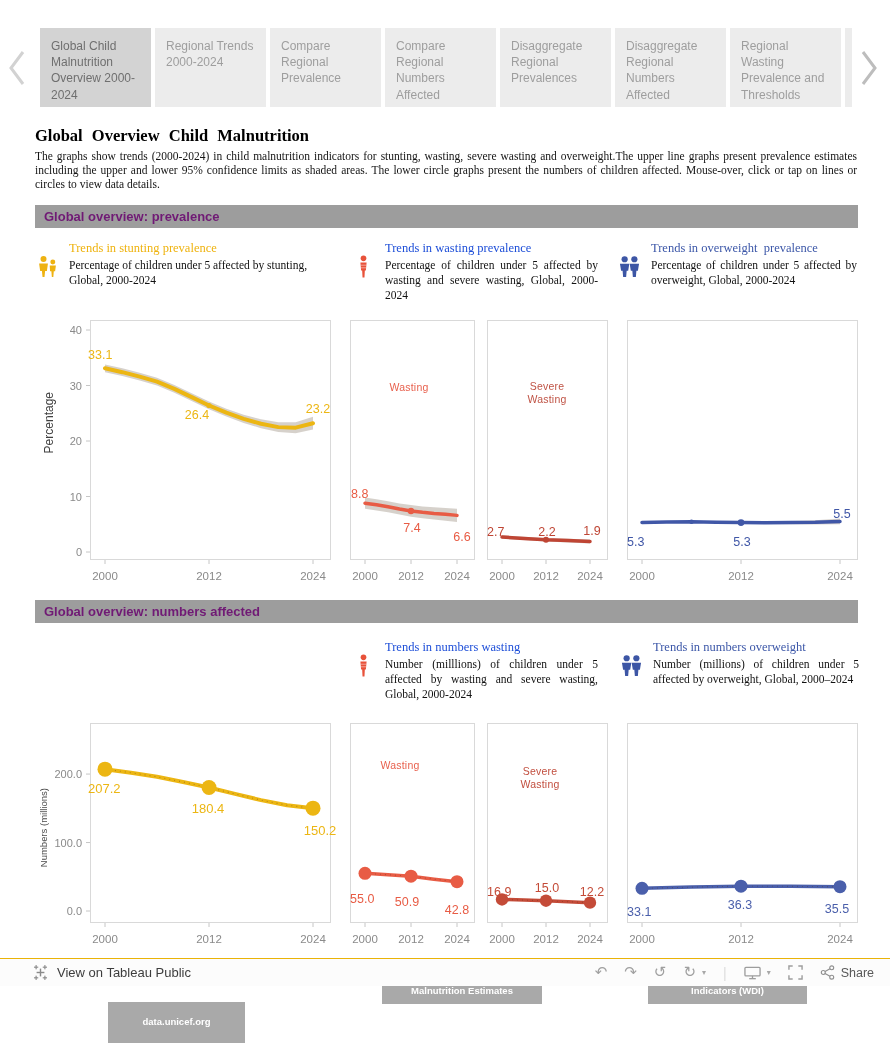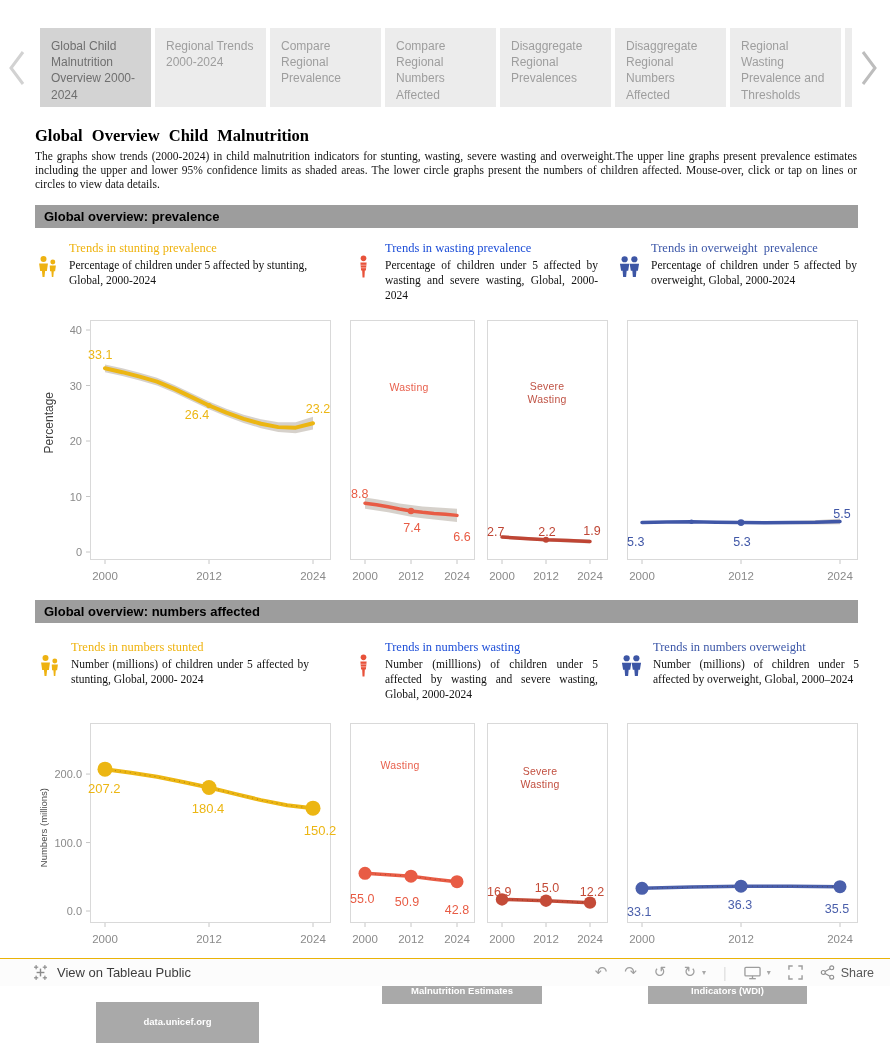--- a/index.html
+++ b/index.html
@@ -15,21 +15,21 @@
        padding:10px 8px 0 11px;box-sizing:border-box;cursor:pointer;}
   .tab.active{background:#d3d3d3;color:#6f6f6f;}
   .tab-sliver{position:absolute;left:845px;top:28px;width:7px;height:79px;background:#ececec;}
 
   
   .title{position:absolute;left:35px;top:126px;font-family:"Liberation Serif",serif;
          font-weight:bold;font-size:16.5px;color:#000;word-spacing:5px;}
   .desc{position:absolute;left:35px;top:149px;width:822px;font-family:"Liberation Serif",serif;
         font-size:11.5px;color:#141414;text-align:justify;line-height:1.23;}
 
-  .section-bar{position:absolute;left:35px;width:823px;height:23px;background:#9d9d9d;color:#000000;
+  .section-bar{position:absolute;left:35px;width:823px;height:23px;background:#9d9d9d;color:#701a75;
                font-size:13px;font-weight:bold;line-height:23px;padding-left:9px;box-sizing:border-box;}
   #bar-prevalence{top:205px;}
   #bar-numbers{top:600px;}
 
   
   .panel-head{position:absolute;display:flex;gap:10px;align-items:flex-start;}
   .picon{width:23px;height:25px;flex:none;margin-top:13px;}
   .fill-stunt{fill:#eeb211;}
   .fill-waste{fill:#e8523a;}
   .fill-over{fill:#3d56a5;}
@@ -43,21 +43,21 @@
   svg.chart{position:absolute;overflow:visible;font-family:"Liberation Sans",sans-serif;}
   .vlabel{position:absolute;writing-mode:vertical-rl;transform:rotate(180deg);
           white-space:nowrap;color:#3f3f3f;}
   #ylab-percentage{left:42px;top:392px;font-size:12px;}
   #ylab-numbers{left:38px;top:788px;font-size:9.5px;color:#4a4a4a;}
 
   
   .source-btn{position:absolute;top:963px;height:41px;background:#a9a9a9;color:#fff;
               font-size:9.5px;font-weight:bold;display:flex;align-items:center;justify-content:center;
               text-align:center;box-sizing:border-box;padding:0 16px;cursor:pointer;line-height:1.5;}
-  #src-1{left:96px;width:163px;margin-top:39px;}
+  #src-1{left:108px;width:137px;margin-top:39px;}
   #src-2{left:382px;width:160px;}
   #src-3{left:648px;width:159px;}
 
   
   .footer{position:absolute;left:0;top:958px;width:890px;height:27px;background:#fcfcfc;
           border-top:1px solid #eab308;display:flex;align-items:center;}
   .f-left{display:flex;align-items:center;gap:8px;margin-left:32px;cursor:pointer;}
   .f-view{font-size:13px;color:#3d3d3d;}
   .f-right{margin-left:auto;margin-right:16px;display:flex;align-items:center;gap:17px;}
   .ficon{font-family:"DejaVu Sans",sans-serif;font-size:15px;color:#a0a0a0;cursor:pointer;line-height:1;}
@@ -207,34 +207,20 @@
       <text x="114" y="260" text-anchor="middle" fill="#8a8a8a" font-size="11.5">2012</text>
       <line x1="213" x2="213" y1="240" y2="244" stroke="#c6c6c6"></line>
       <text x="213" y="260" text-anchor="middle" fill="#8a8a8a" font-size="11.5">2024</text>
       <text x="0" y="226" text-anchor="start" fill="#4057a7" font-size="12.5">5.3</text>
       <text x="115" y="226" text-anchor="middle" fill="#4057a7" font-size="12.5">5.3</text>
       <text x="215" y="198" text-anchor="middle" fill="#4057a7" font-size="12.5">5.5</text>
     </svg>
 
   <div class="section-bar" id="bar-numbers">Global overview: numbers affected</div>
 
-  <div class="panel-head" style="left:38px;top:640px;width:272px">
-    <svg class="picon" viewBox="0 0 26 26">
-      <g class="fill-stunt">
-        <circle cx="8.5" cy="4.5" r="3.4"></circle>
-        <path d="M3.5 9.5 h10 l-1.2 8.5 h-2 l-.7 7 h-2.2 l-.7 -7 h-2 z"></path>
-        <circle cx="19" cy="8" r="2.8"></circle>
-        <path d="M15.5 12 h7 l-.9 6.5 h-1.5 l-.5 6.5 h-1.7 l-.5 -6.5 h-1.5 z"></path>
-      </g>
-    </svg>
-    <div class="ptext" style="width:238px">
-      <div class="ptitle c-stunt">Trends in numbers stunted</div>
-      <div class="pdesc">Number (millions) of children under 5 affected by stunting, Global, 2000- 2024</div>
-    </div>
-  </div>
   <div class="panel-head" style="left:352px;top:640px;width:246px">
     <svg class="picon" viewBox="0 0 26 26">
       <g class="fill-waste">
         <circle cx="13" cy="3.8" r="3.2"></circle>
         <path d="M9.5 8.5 h7 l-.8 9 h-1.2 l-.4 8 h-2.2 l-.4 -8 h-1.2 z"></path>
         <rect x="9.8" y="11" width="6.4" height="1" fill="#fff" opacity=".55"></rect>
         <rect x="10" y="14" width="6" height="1" fill="#fff" opacity=".55"></rect>
       </g>
     </svg>
     <div class="ptext" style="width:214px">

